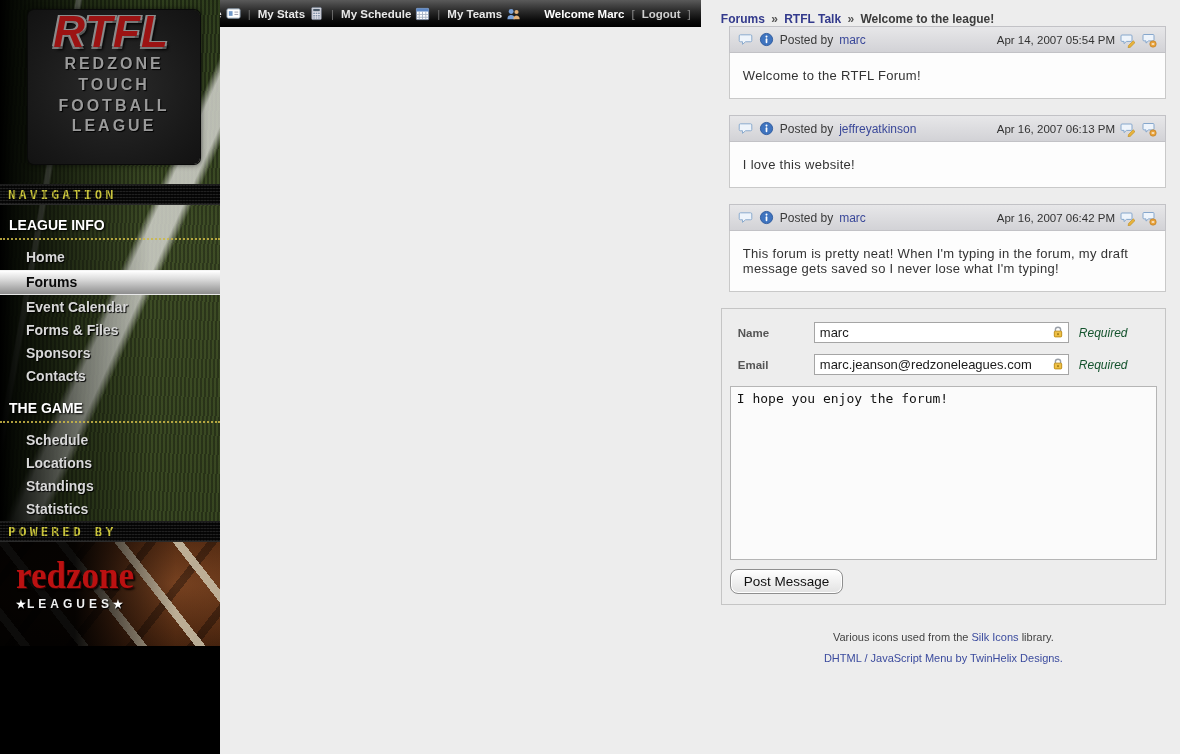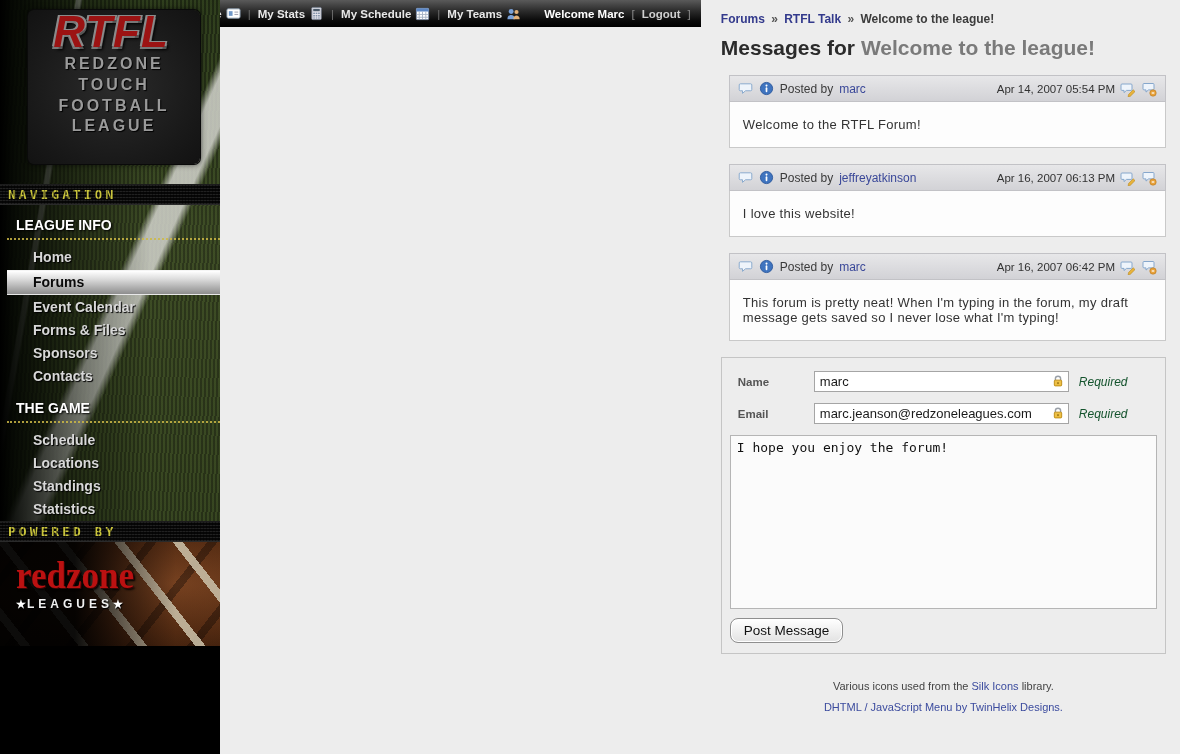--- a/index.html
+++ b/index.html
@@ -45,21 +45,21 @@
     background:#070707 repeating-linear-gradient(0deg, rgba(80,80,80,.35) 0 1px, transparent 1px 3px);
     border-top:1px solid #1c1c1c; border-bottom:1px solid #2a2a2a;
     color:#c9c43c; font-family:"DejaVu Sans Mono", monospace;
     font-weight:bold; font-size:13px; letter-spacing:3px; line-height:1;
   }
   .led-bar::after {
     content:""; position:absolute; inset:0;
     background:repeating-linear-gradient(90deg, transparent 0 2px, rgba(0,0,0,.4) 2px 3px);
     pointer-events:none;
   }
-  .nav-section { padding-top:12px;padding-left:7px; }
+  .nav-section { padding-top:12px; }
   .section-title {
     color:#fff; font-weight:bold; font-size:14px; padding:0 0 5px 9px; margin:0 0 6px 0;
     border-bottom:2px dotted rgba(205,185,70,.85); text-shadow:1px 1px 2px #000;
   }
   .nav-item {
     display:block; padding:3px 0 4px 26px; color:#d8d8d8; font-weight:bold; font-size:14px;
     text-decoration:none; text-shadow:1px 1px 1px #000; cursor:pointer;
   }
   .nav-item.selected {
     background:linear-gradient(to bottom, #ffffff 0%, #dcdcdc 35%, #8d8d8d 100%);
@@ -269,21 +269,20 @@
   <div class="content">
 
     <div class="breadcrumb">
       <a>Forums</a>
       <span class="bc-sep">»</span>
       <a>RTFL Talk</a>
       <span class="bc-sep">»</span>
       <span>Welcome to the league!</span>
     </div>
 
-    <h1 class="page-title"><span>Messages for </span><span class="topic">Welcome to the league!</span></h1>
 
     <div class="message">
       <div class="msg-header">
         <span class="msg-left">
           <span>
               <svg width="15" height="15" viewBox="0 0 16 16">
                 <path d="M2.5 3h11q1.2 0 1.2 1.2v5q0 1.2-1.2 1.2H8l-3.2 2.8V10.4H2.5q-1.2 0-1.2-1.2v-5Q1.3 3 2.5 3z" fill="#eef4fb" stroke="#86a7cc"></path>
               </svg>
             </span>
           <span>

